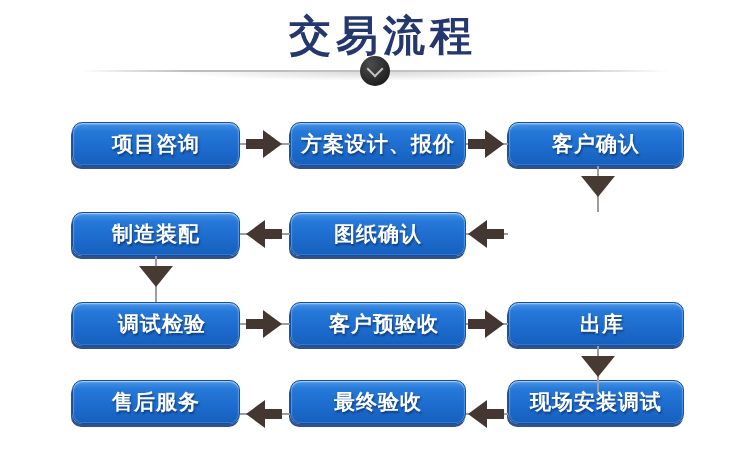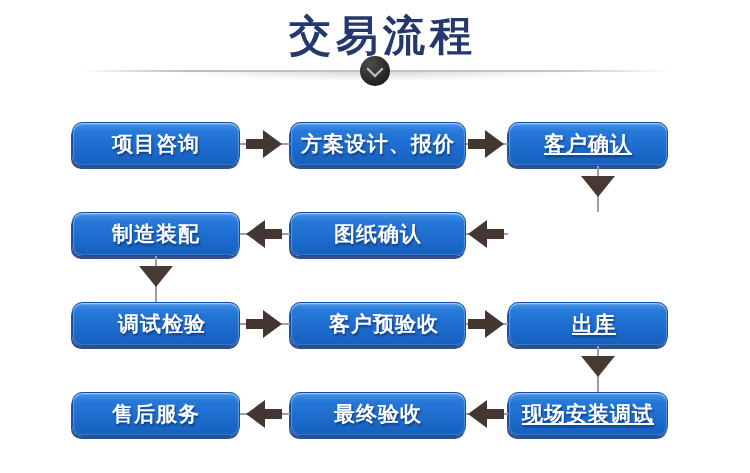--- a/index.html
+++ b/index.html
@@ -23,22 +23,22 @@
   
   .flow-box{position:absolute;height:44px;border-radius:10px;box-sizing:border-box;
     background:linear-gradient(180deg,#4693e6 0%,#2679d8 20%,#1c6bcd 60%,#1660bd 100%);
     border:1px solid #144fa6;
     box-shadow:-1px 3px 0 rgba(11,51,122,0.85), inset 0 1px 2px rgba(255,255,255,0.55), inset 0 0 0 1px rgba(255,255,255,0.12);
     color:#ffffff;font-weight:bold;font-size:21px;letter-spacing:1px;
     display:flex;align-items:center;justify-content:center;
     text-shadow:1px 2px 2px rgba(9,40,92,0.65);}
   .col1{left:72px;width:168px;}
   .col2{left:290px;width:176px;}
-  .col3{left:508px;width:160px;text-decoration:underline;}
-  .row1{top:122px;} .row2{top:212px;} .row3{top:302px;padding-left:12px;} .row4{top:392px;}
+  .col3{left:508px;width:176px;}
+  .row1{top:122px;} .row2{top:212px;} .row3{top:302px;padding-left:12px;} .row4{top:380px;}
 
   
   .hline{position:absolute;height:2px;background:#9e9e9e;}
   .vline{position:absolute;width:2px;background:#9e9e9e;}
 
   
   .h-arrow{position:absolute;width:36px;height:28px;}
   .h-arrow .tail{position:absolute;left:0;top:9px;width:17px;height:10px;background:#443630;}
   .h-arrow .head{position:absolute;left:17px;top:0;width:0;height:0;
     border-top:14px solid transparent;border-bottom:14px solid transparent;border-left:19px solid #443630;}

